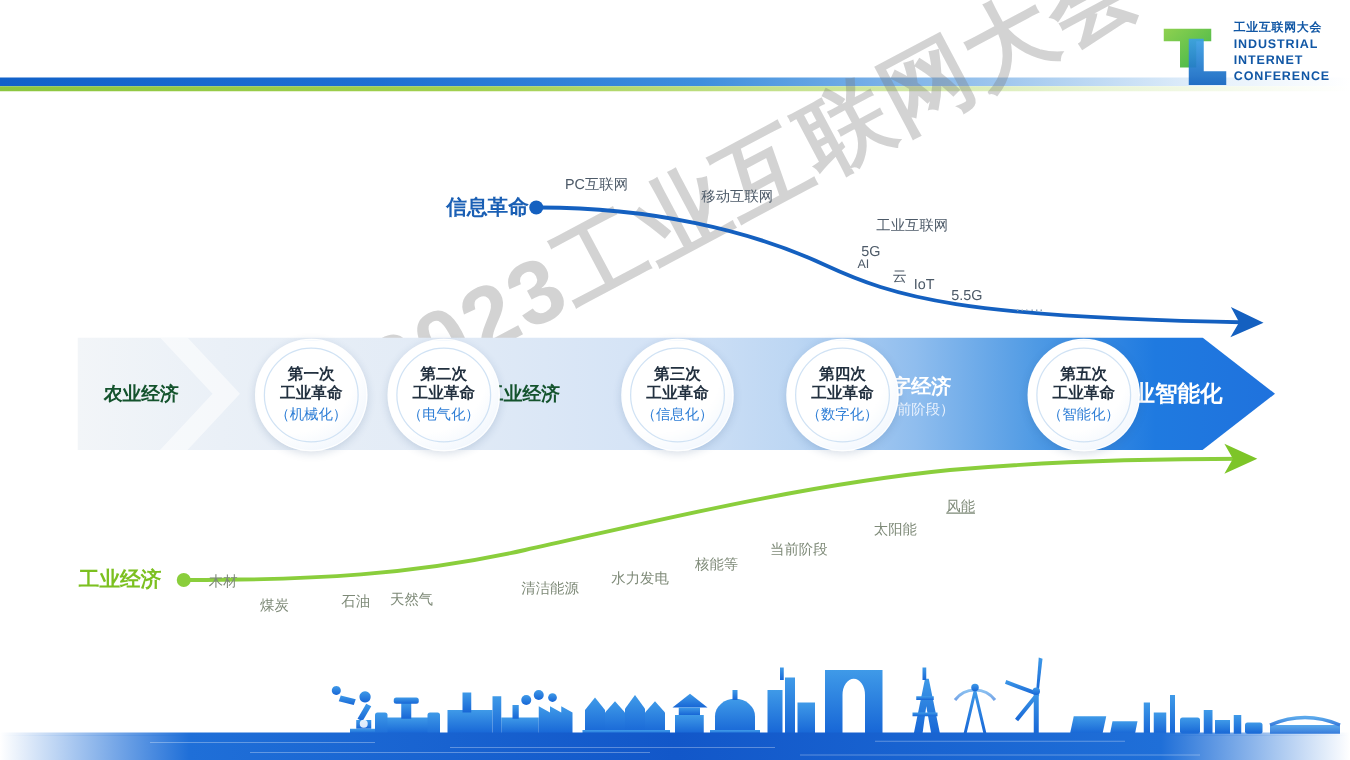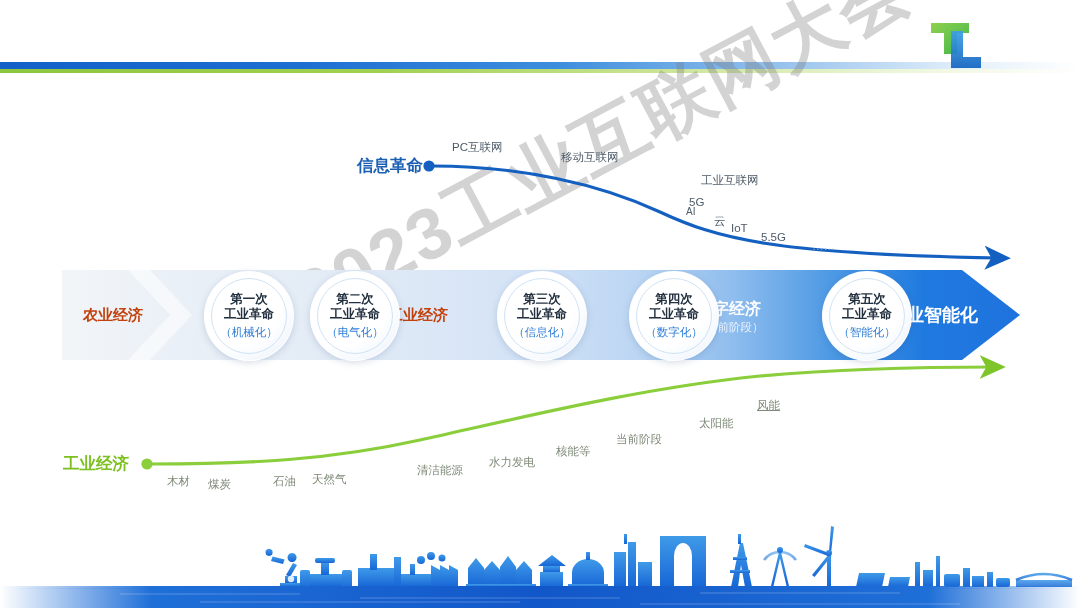--- a/index.html
+++ b/index.html
@@ -63,21 +63,21 @@
   #energy-title{
     position:absolute;left:63px;top:453px;
     font-size:16.5px;font-weight:700;color:#7cc020;white-space:nowrap;
   }
   .lbl-energy{color:#7e8a78;font-size:11.5px;}
 
   
   #banner{position:absolute;left:62px;top:270px;width:958px;height:90px;}
   #banner-svg{position:absolute;left:0;top:0;width:958px;height:90px;}
   .banner-text{position:absolute;white-space:nowrap;text-align:center;}
-  .era-dark{font-size:15px;font-weight:700;color:#c2410c;}
+  .era-dark{font-size:15px;font-weight:700;color:#14532d;}
   .era-white{font-size:16px;font-weight:700;color:#ffffff;}
   .era-sub-white{font-size:11.5px;color:#eaf2fd;}
 
   .circle{
     position:absolute;border-radius:50%;
     background:radial-gradient(circle at 32% 26%, #ffffff 0%, #ffffff 58%, #f2f7fd 80%, #e4edf8 100%);
     box-shadow:0 2px 7px rgba(40,80,130,0.18);
     border:1px solid rgba(255,255,255,0.9);
   }
   .circle-in{
@@ -111,20 +111,26 @@
             <stop offset="100%" stop-color="#3fb54a"></stop>
         </linearGradient>
         <linearGradient id="lgBlue" x1="0" y1="0" x2="0" y2="1">
           <stop offset="0%" stop-color="#3ba0e4"></stop>
             <stop offset="100%" stop-color="#1565c0"></stop>
         </linearGradient>
       </defs>
       <path d="M2,5 H40 V15 H28 V36 H15 V15 H2 Z" fill="url(#lgGreen)"></path>
       <path d="M22,13 H34 V39 H52 V50 H22 Z" fill="url(#lgBlue)" opacity="0.93"></path>
     </svg>
+    <div id="logo-text">
+      <div class="logo-cn">工业互联网大会</div>
+      <div class="logo-en">INDUSTRIAL</div>
+      <div class="logo-en">INTERNET</div>
+      <div class="logo-en">CONFERENCE</div>
+    </div>
   </div>
 
   <div id="watermark">2023工业互联网大会</div>
 
   <div id="diagram">
     <svg id="diagram-svg" viewBox="0 0 1080 420">
       <defs>
         <marker id="arrBlue" markerWidth="9" markerHeight="9" refX="5" refY="4.5" orient="auto">
           <path d="M0,0.6 L8.5,4.5 L0,8.4 L2.2,4.5 Z" fill="#1460c0"></path>
         </marker>
@@ -145,21 +151,21 @@
     <div class="curve-label lbl-info" style="left:561px;top:62px;">移动互联网</div>
     <div class="curve-label lbl-info" style="left:701px;top:85px;">工业互联网</div>
     <div class="curve-label lbl-info" style="left:653px;top:108px;margin-left:36px;">5G</div>
     <div class="curve-label lbl-info" style="left:686px;top:118px;font-size:10px;">AI</div>
     <div class="curve-label lbl-info" style="left:714px;top:126px;">云</div>
     <div class="curve-label lbl-info" style="left:731px;top:134px;">IoT</div>
     <div class="curve-label lbl-info" style="left:761px;top:143px;">5.5G</div>
     <div class="curve-label lbl-info" style="left:812px;top:152px;color:#8fa3b5;">……</div>
 
     <div id="energy-title" style="top:365px;left:63px;">工业经济</div>
-    <div class="curve-label lbl-energy" style="left:167px;top:386px;">木材</div>
+    <div class="curve-label lbl-energy" style="left:167px;top:370px;">木材</div>
     <div class="curve-label lbl-energy" style="left:208px;top:389px;">煤炭</div>
     <div class="curve-label lbl-energy" style="left:273px;top:386px;">石油</div>
     <div class="curve-label lbl-energy" style="left:312px;top:384px;">天然气</div>
     <div class="curve-label lbl-energy" style="left:417px;top:375px;">清洁能源</div>
     <div class="curve-label lbl-energy" style="left:489px;top:367px;">水力发电</div>
     <div class="curve-label lbl-energy" style="left:556px;top:356px;">核能等</div>
     <div class="curve-label lbl-energy" style="left:616px;top:344px;">当前阶段</div>
     <div class="curve-label lbl-energy" style="left:699px;top:328px;">太阳能</div>
     <div class="curve-label lbl-energy" style="left:757px;top:310px;text-decoration:underline;">风能</div>
   </div>

